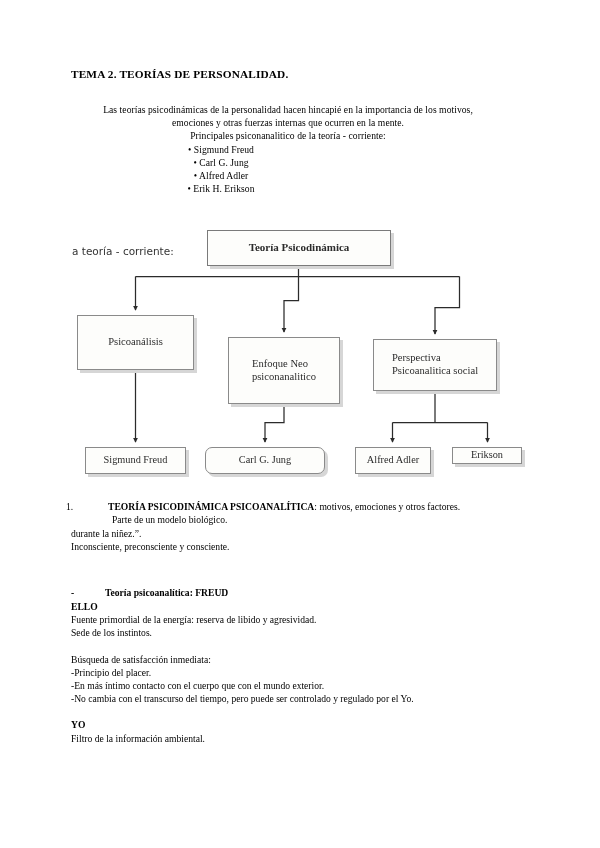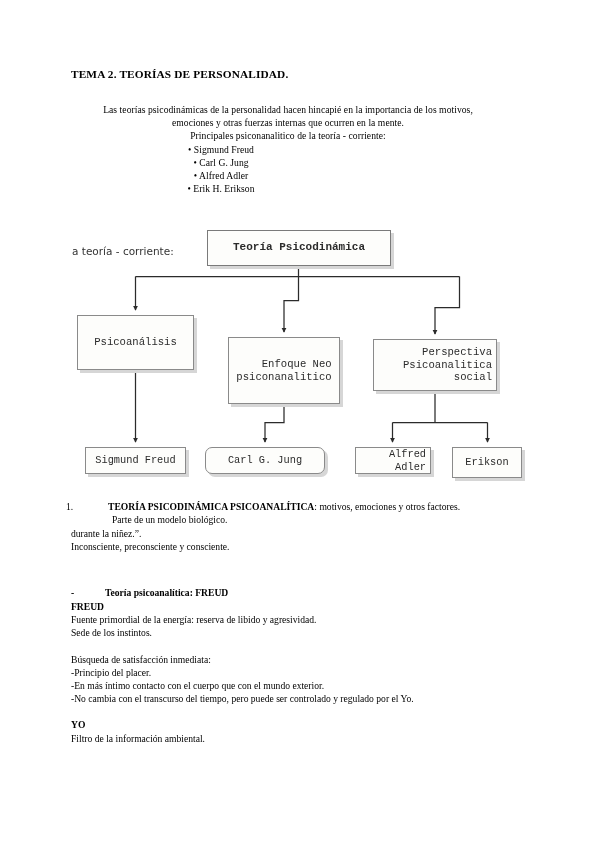--- a/index.html
+++ b/index.html
@@ -123,22 +123,22 @@
 
   .node {
     position: absolute;
     box-sizing: border-box;
     background: #fdfdfb;
     border: 1px solid #8a8a8a;
     box-shadow: 3px 3px 0 0 #d6d6d6;
     display: flex;
     align-items: center;
     justify-content: center;
-    text-align: right;
-    font-family: Liberation Mono, monospace;
+    text-align: left;
+    font-family: Liberation Serif, serif;
     color: #2b2b2b;
     line-height: 1.22;
     padding: 2px 4px;
   }
   .node.root {
     font-weight: bold;
     font-size: 11px;
     border-color: #7a7a7a;
   }
   .node.mid { font-size: 10.6px; }
@@ -232,39 +232,39 @@
     </div>
 
     <div class="node leaf" style="left:205px; top:447px; width:120px; height:27px;border-radius:7px;">
       <span>Carl G. Jung</span>
     </div>
 
     <div class="node leaf" style="left:355px; top:447px; width:76px; height:27px;">
       <span>Alfred Adler</span>
     </div>
 
-    <div class="node leaf" style="left:452px; top:447px; width:70px; height:31px;">
+    <div class="node leaf" style="left:452px; top:447px; width:70px; height:17px;">
       <span>Erikson</span>
     </div>
   </div>
 
   <div class="numbered">
     <div class="li-row"><span class="li-num">1.</span><span class="b">TEORÍA PSICODINÁMICA PSICOANALÍTICA</span><span>: motivos, emociones y otros factores.</span></div>
     <div class="li-cont">Parte de un modelo biológico.</div>
   </div>
 
   <div class="quote-block">
     <p>durante la niñez.”.</p>
     <p>Inconsciente, preconsciente y consciente.</p>
   </div>
 
   <div class="dash-item"><span class="dash">-</span><span>Teoría psicoanalítica: FREUD</span></div>
 
   <div class="ello-block">
-    <p class="b">FREUD</p>
+    <p class="b">ELLO</p>
     <p>Fuente primordial de la energía: reserva de libido y agresividad.</p>
     <p>Sede de los instintos.</p>
     <div class="spacer"></div>
     <p>Búsqueda de satisfacción inmediata:</p>
     <p>-Principio del placer.</p>
     <p>-En más íntimo contacto con el cuerpo que con el mundo exterior.</p>
     <p>-No cambia con el transcurso del tiempo, pero puede ser controlado y regulado por el Yo.</p>
     <div class="spacer"></div>
     <p class="b">YO</p>
     <p>Filtro de la información ambiental.</p>

